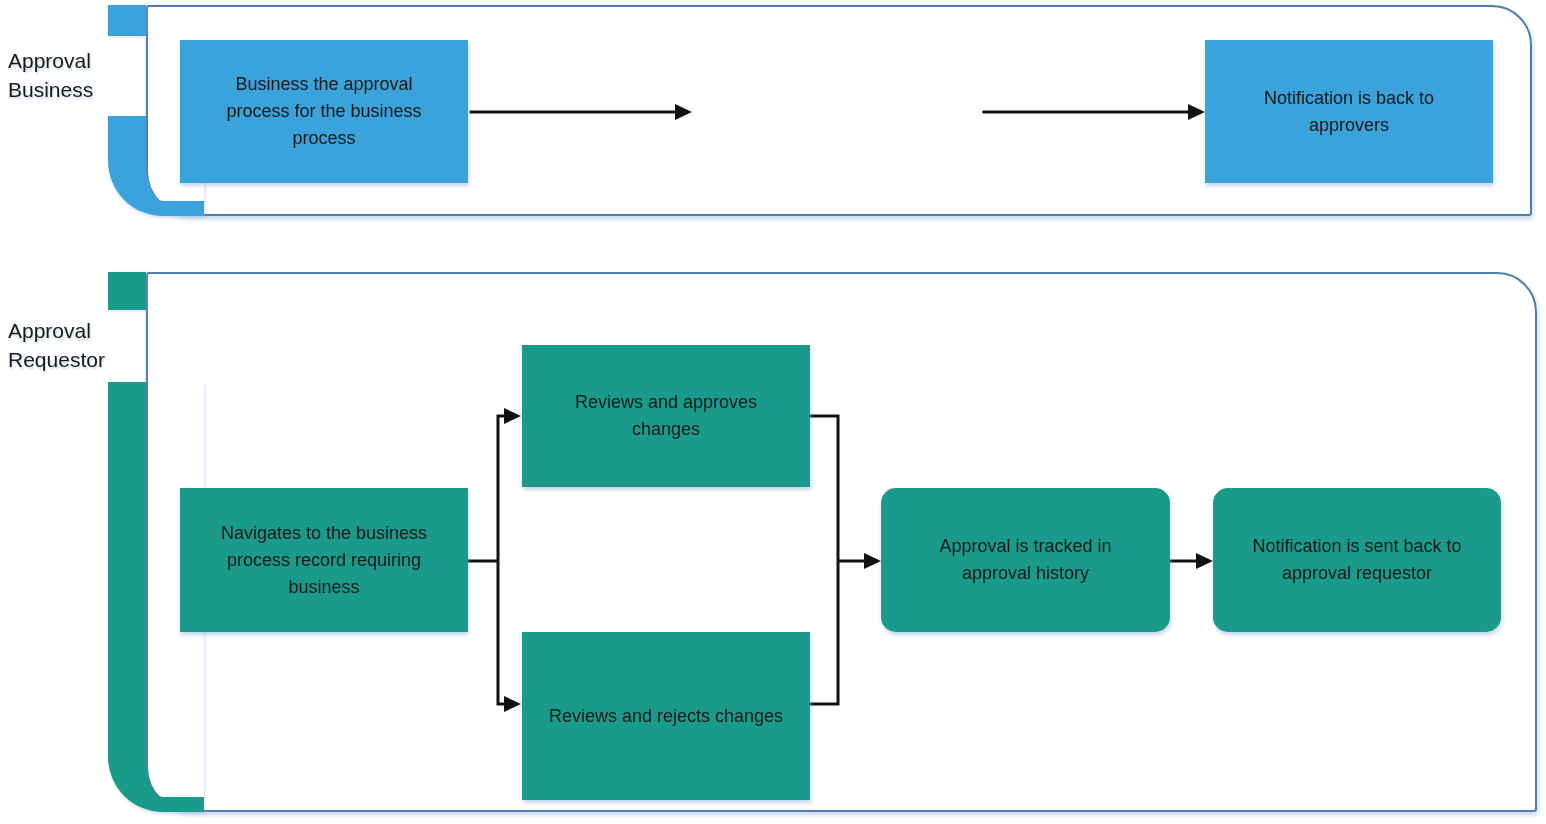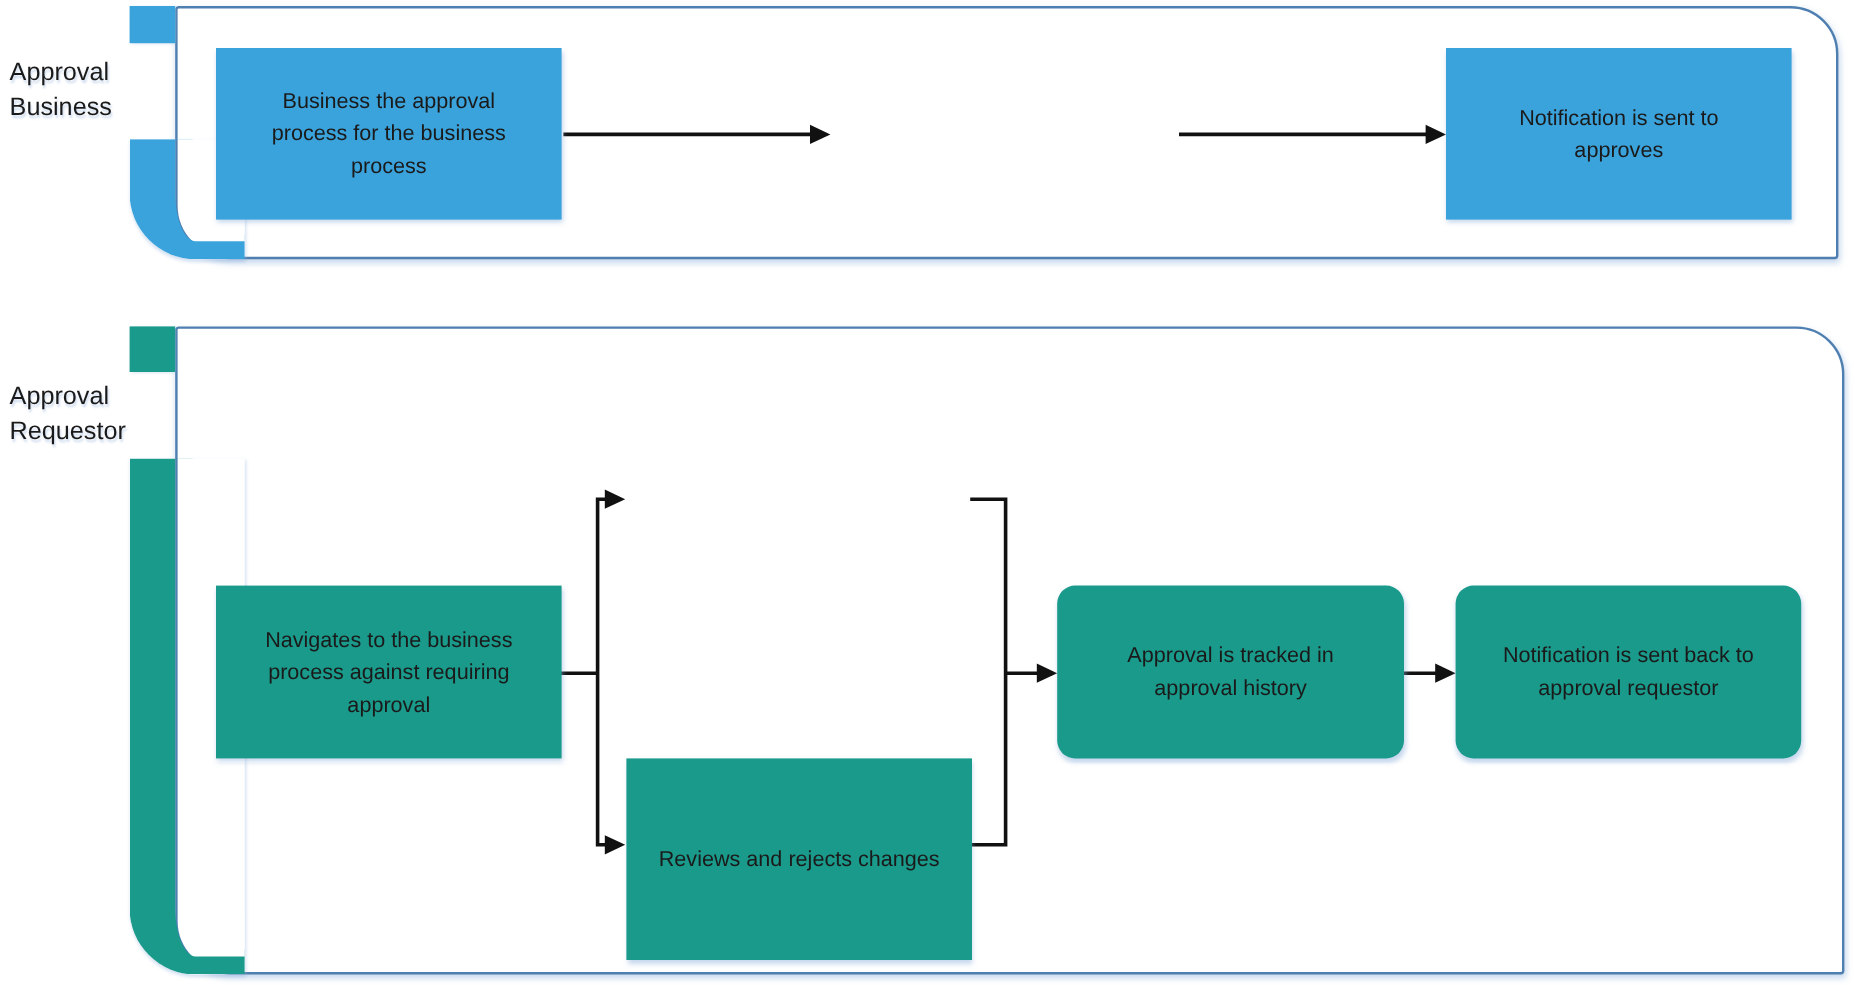--- a/index.html
+++ b/index.html
@@ -139,25 +139,28 @@
     <path class="head" d="M864,553 L881,561 L864,569 Z"></path>
 
     <path class="line" d="M1170,561 H1197"></path>
     <path class="head" d="M1196,553 L1213,561 L1196,569 Z"></path>
   </svg>
 
   <div class="node blue" id="node-trigger">
     <span>Business the approval process for the business process</span>
   </div>
   <div class="node blue" id="node-notify">
-    <span>Notification is sent to approves</span>
+    <span>Notification is back to approvers</span>
   </div>
 
   <div class="node teal" id="node-navigate">
-    <span>Navigates to the business process against requiring approval</span>
+    <span>Navigates to the business process record requiring business</span>
+  </div>
+  <div class="node teal" id="node-approve">
+    <span>Reviews and approves changes</span>
   </div>
   <div class="node teal" id="node-reject">
     <span>Reviews and rejects changes</span>
   </div>
   <div class="node teal" id="node-track">
     <span>Approval is tracked in approval history</span>
   </div>
   <div class="node teal" id="node-notify-back">
     <span>Notification is sent back to approval requestor</span>
   </div>

